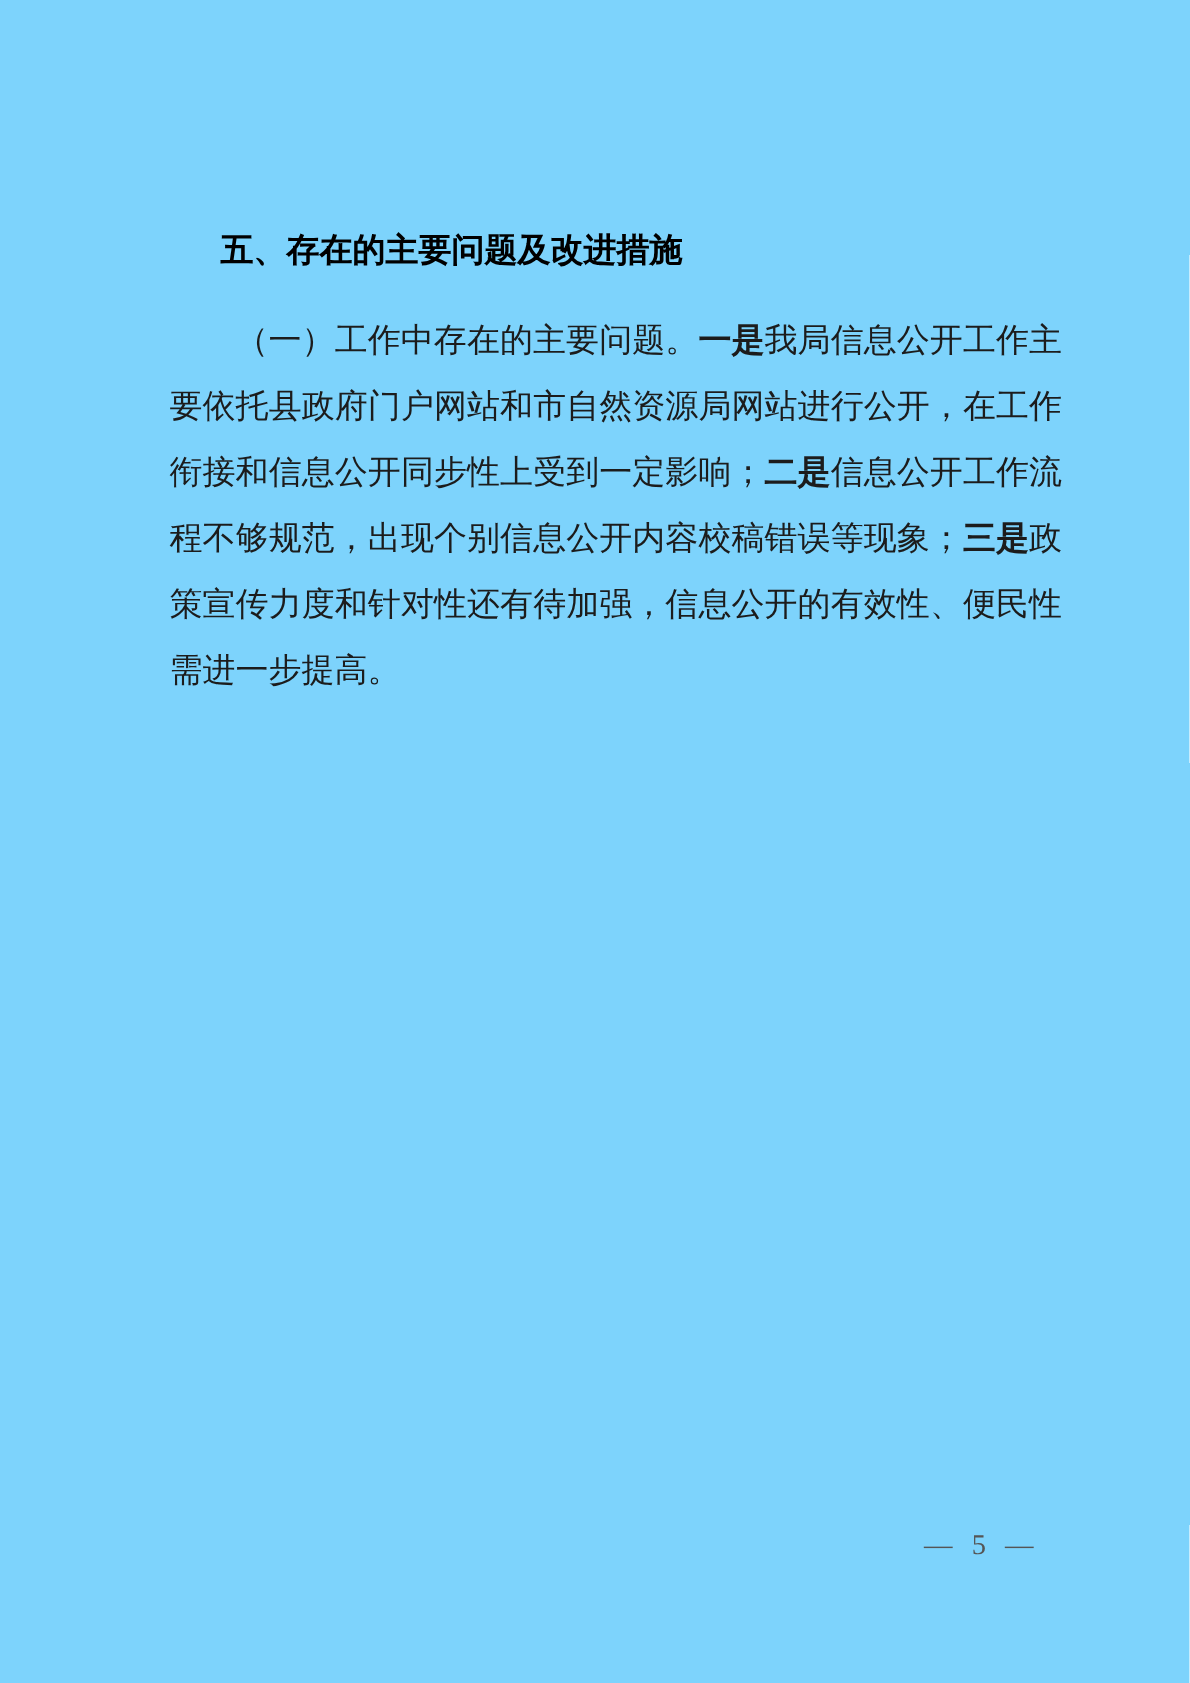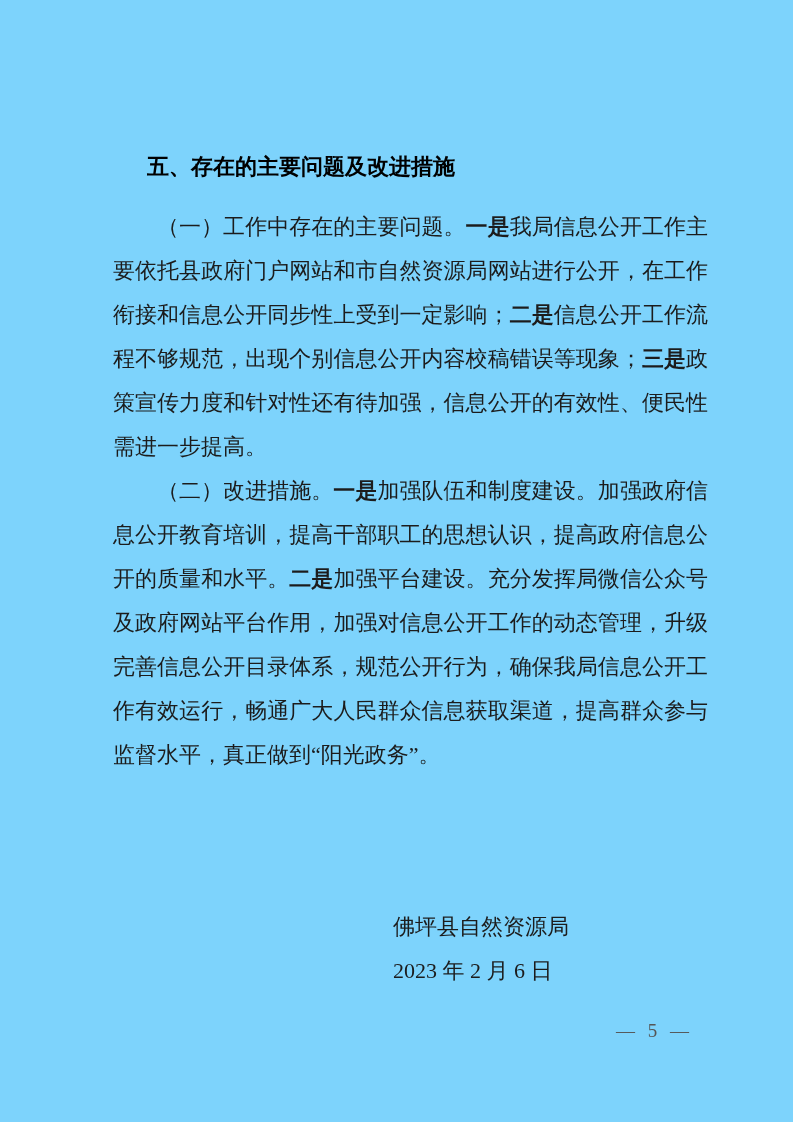--- a/index.html
+++ b/index.html
@@ -75,23 +75,20 @@
 </style>
 </head>
 <body>
 
 <div class="page">
 
   <div id="heading-five" class="heading">五、存在的主要问题及改进措施</div>
 
   <p id="para-problems" class="para body-text"><span>（一）工作中存在的主要问题。</span><span class="em">一是</span><span>我局信息公开工作主要依托县政府门户网站和市自然资源局网站进行公开，在工作衔接和信息公开同步性上受到一定影响；</span><span class="em">二是</span><span>信息公开工作流程不够规范，出现个别信息公开内容校稿错误等现象；</span><span class="em">三是</span><span>政策宣传力度和针对性还有待加强，信息公开的有效性、便民性需进一步提高。</span></p>
 
-  <p id="para-measures" class="para body-text"><span>（二）改进措施。</span><span class="em">一是</span><span>加强队伍和制度建设。加强政府信息公开教育培训，提高干部职工的思想认识，提高政府信息公开的质量和水平。</span><span class="em">二是</span><span>加强平台建设。充分发挥局微信公众号及政府网站平台作用，加强对信息公开工作的动态管理，升级完善信息公开目录体系，规范公开行为，确保我局信息公开工作有效运行，畅通广大人民群众信息获取渠道，提高群众参与监督水平，真正做到“阳光政务”。</span></p>
 
 
 
-  <p id="signature-org" class="signature-block body-text">佛坪县自然资源局</p>
 
-  <p id="signature-date" class="signature-block body-text">2023 年 2 月 6 日</p>
 
   <div class="page-footer">— 5 —</div>
 
 </div>
 
 </body></html>

